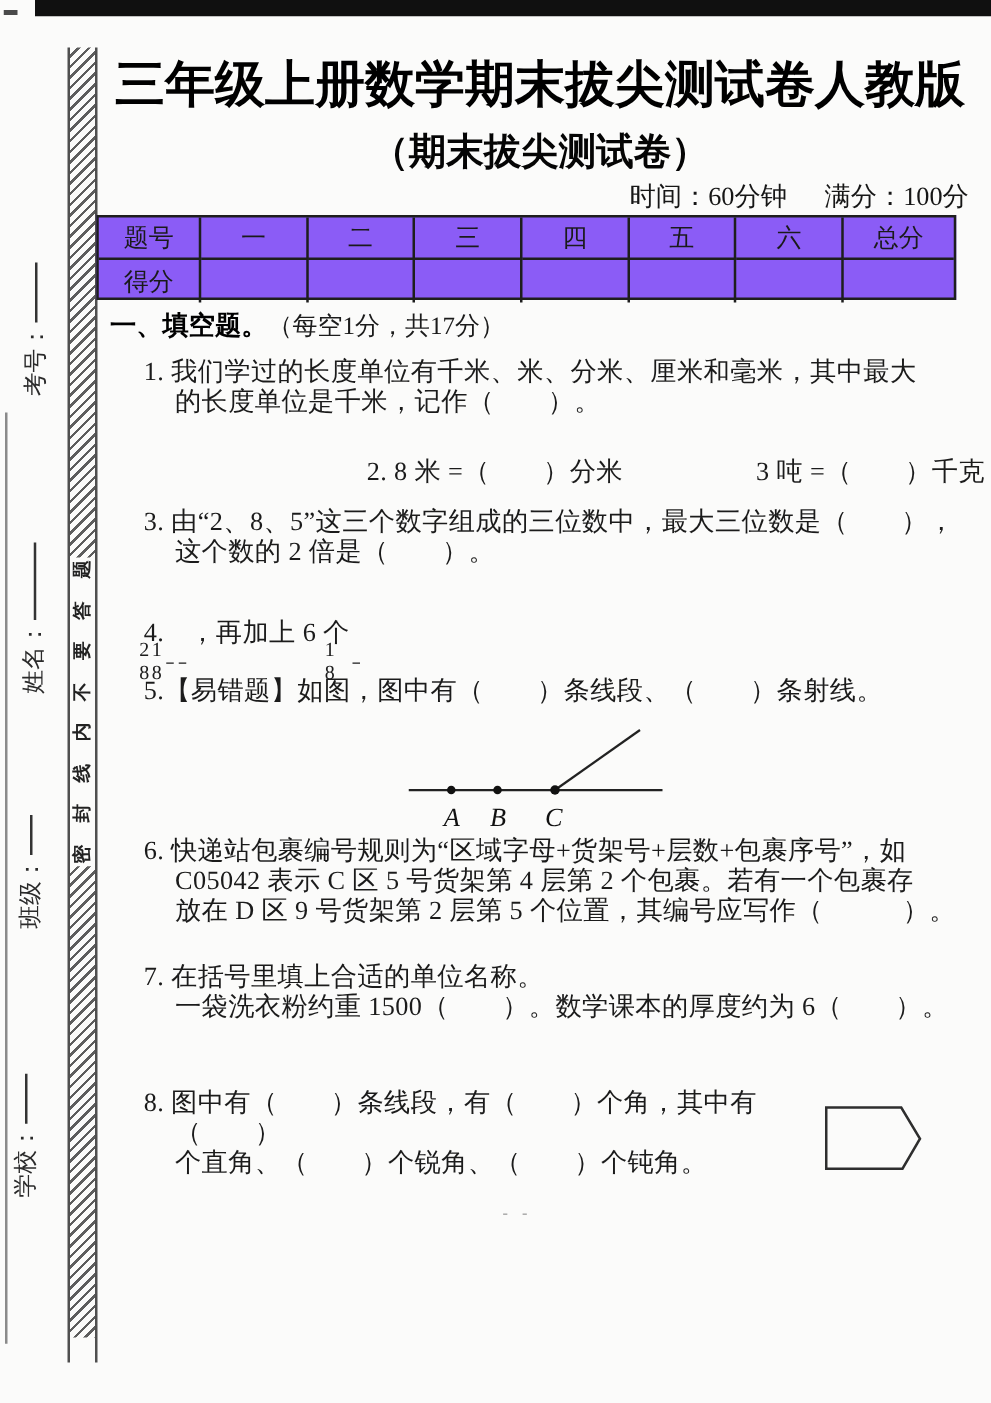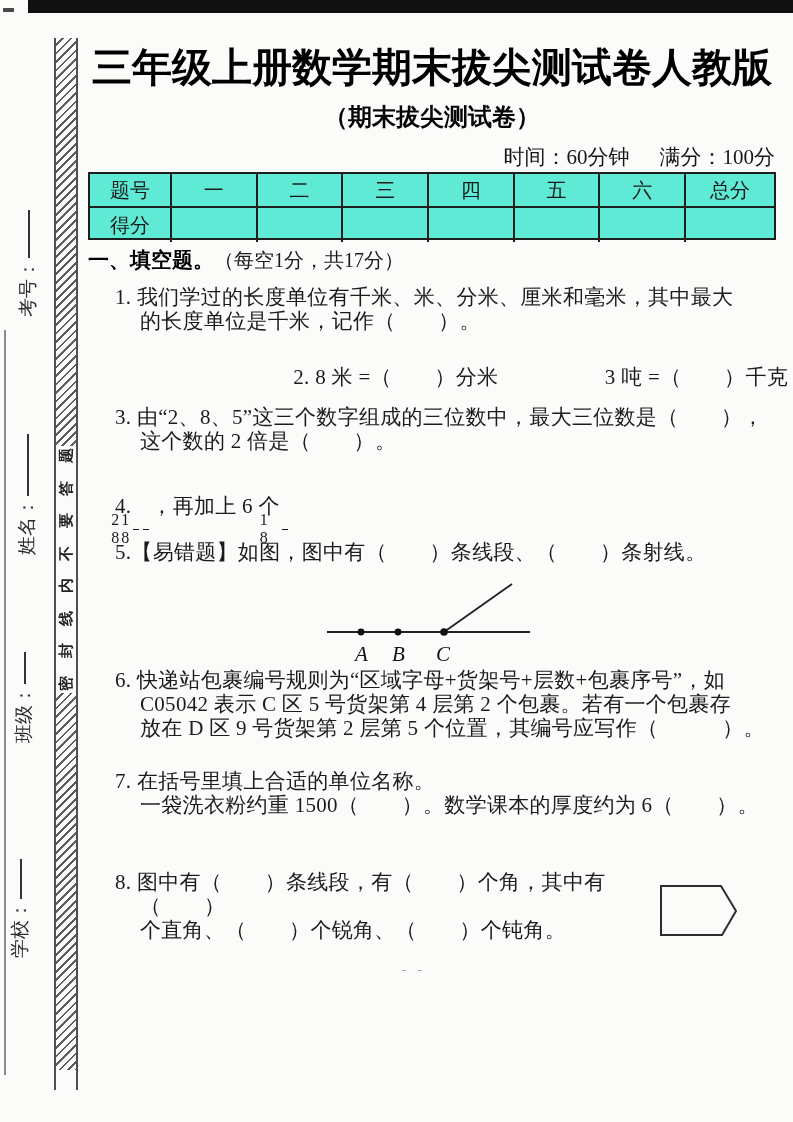--- a/index.html
+++ b/index.html
@@ -30,27 +30,27 @@
   .margin-field{position:absolute;height:24px;display:flex;align-items:center;
     transform:rotate(-90deg);font-size:19px;color:#2a2a2a;white-space:nowrap;
     font-family:"Liberation Serif","DejaVu Serif",serif;}
   .blank-line{display:inline-block;height:1px;border-bottom:2px solid #333;margin-left:2px;}
   
   .title{position:absolute;left:88px;top:40px;width:688px;text-align:center;
     font-family:"Liberation Sans","DejaVu Sans",sans-serif;
     font-size:40px;font-weight:bold;color:#000;letter-spacing:0px;white-space:nowrap;}
   .subtitle{position:absolute;left:88px;top:101px;width:688px;text-align:center;
     font-family:Liberation Mono, monospace;
-    font-size:24px;font-weight:bold;color:#050505;}
+    font-size:30px;font-weight:bold;color:#050505;}
   .info-line{position:absolute;right:18px;top:143px;font-size:21px;color:#161616;}
   .info-line .gap{display:inline-block;width:30px;}
   
-  .score-table{position:absolute;left:88px;top:172px;width:688px;height:68px;
+  .score-table{position:absolute;left:77px;top:172px;width:688px;height:68px;
     display:grid;grid-template-columns:82px repeat(6,1fr) 88px;grid-template-rows:34px 34px;
-    border:2px solid #1e1e1e;box-sizing:border-box;background:#5eead4;}
+    border:2px solid #1e1e1e;box-sizing:border-box;background:#8b5cf6;}
   .score-cell{border-right:2px solid #1e1e1e;border-bottom:2px solid #1e1e1e;
     display:flex;align-items:center;justify-content:center;
     font-size:20px;color:#1a1a1a;box-sizing:border-box;}
   .score-cell:nth-child(8n){border-right:none;}
   .score-cell.last-row{border-bottom:none;}
   
   .section-head{position:absolute;left:88px;top:246px;font-size:21px;white-space:nowrap;}
   .section-head .sec-title{font-family:"Liberation Sans","DejaVu Sans",sans-serif;font-weight:bold;color:#000;}
   .section-head .sec-note{font-size:20px;color:#1b1b1b;}
   .question{position:absolute;left:88px;width:700px;font-size:21px;line-height:24px;

